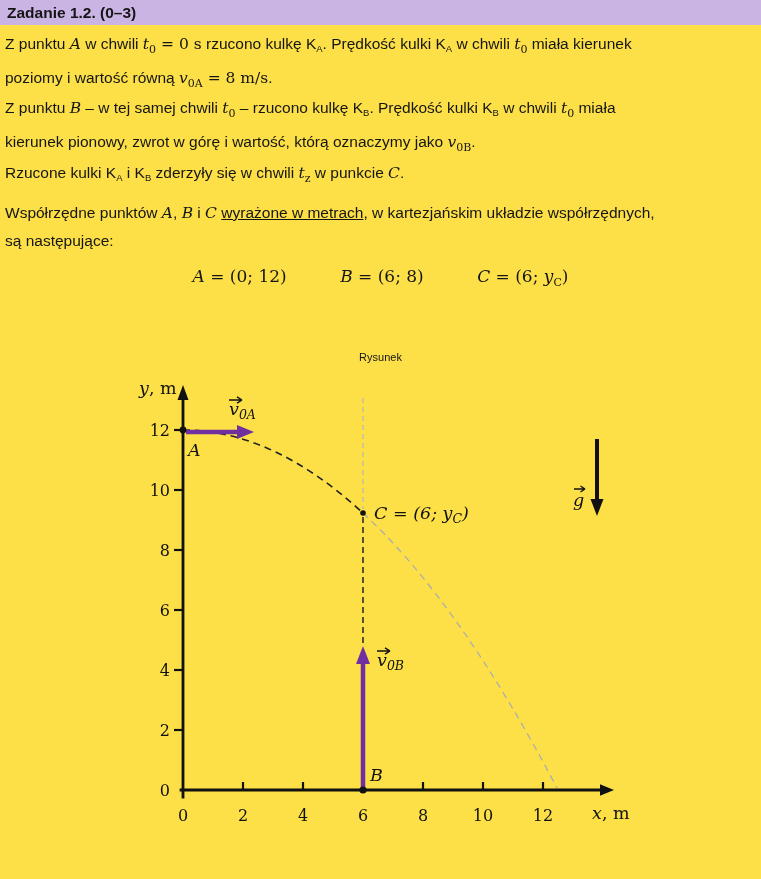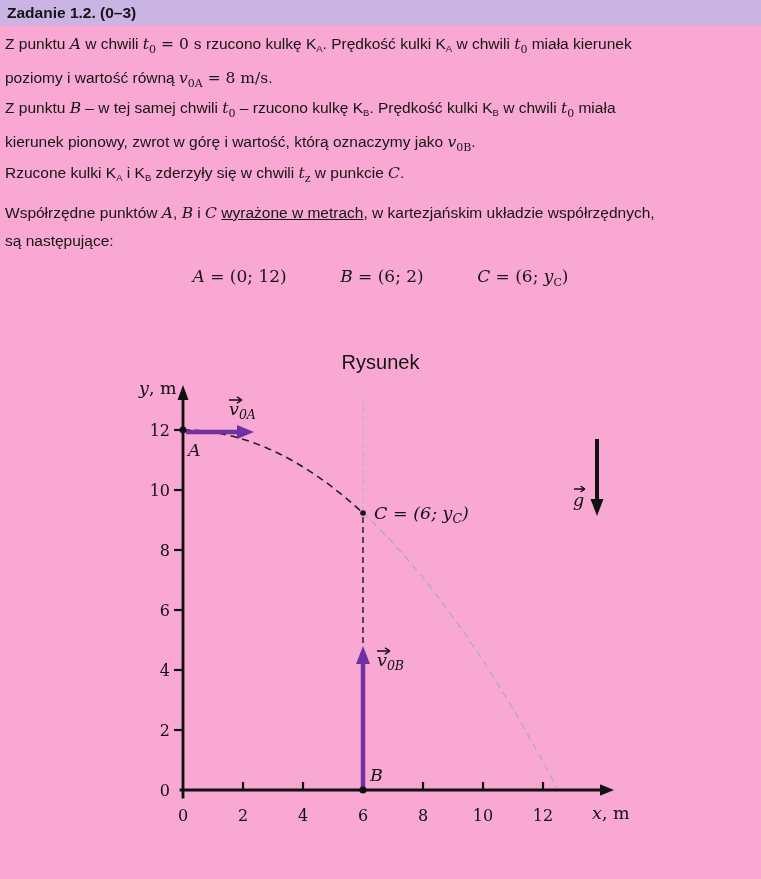--- a/index.html
+++ b/index.html
@@ -1,31 +1,31 @@
 <!DOCTYPE html>
 <html><head>
 <meta charset="utf-8">
 <style>
   html,body{margin:0;padding:0;background:#ffffff;}
-  #page{position:relative;width:761px;height:879px;background:#f9a8d4;
+  #page{position:relative;width:761px;height:879px;background:#fde047;
         font-family:"Liberation Sans",sans-serif;font-size:15.5px;color:#151515;overflow:hidden;}
   .hdr{position:absolute;left:0;top:0;width:761px;height:25px;background:#c9b4e4;
        display:flex;align-items:center;}
   .hdr .t{font-weight:700;padding-left:7px;font-size:15.5px;}
   .para{position:absolute;left:5px;width:751px;line-height:28px;}
   
   .i{font-family:"DejaVu Serif",serif;font-style:italic;}
   .m{font-family:"DejaVu Serif",serif;}
   .sub{font-family:"DejaVu Serif",serif;font-size:11px;vertical-align:-4px;}
   .subs{font-size:9.5px;vertical-align:-3px;}
   .u{text-decoration:underline;}
   .eq{position:absolute;top:266px;left:0;width:761px;text-align:center;
       font-family:"DejaVu Serif",serif;font-size:17px;}
   .eq .part{margin:0 24px;white-space:nowrap;}
-  .figtitle{position:absolute;top:351px;left:0;width:761px;text-align:center;font-size:20px;}
+  .figtitle{position:absolute;top:351px;left:0;width:761px;text-align:center;font-size:11px;}
   .task{position:absolute;left:5px;top:846px;width:751px;font-weight:700;line-height:24px;}
   svg{position:absolute;left:130px;top:375px;}
   
   .ax{stroke:#111;stroke-width:2.8;stroke-linecap:square;}
   .tk{stroke:#111;stroke-width:2.2;}
   .dashb{stroke:#222;stroke-width:1.6;fill:none;stroke-dasharray:7 5;}
   .dashg{stroke:#adadad;stroke-width:1.3;fill:none;stroke-dasharray:7 5;}
   .vlg{stroke:#b8b8b8;stroke-width:1.2;stroke-dasharray:5 4;}
   .vlb{stroke:#222;stroke-width:1.5;stroke-dasharray:6 4;}
   .vec{stroke:#7030a0;stroke-width:4.5;}
@@ -47,21 +47,21 @@
     <span class="t">Zadanie 1.2. (0–3)</span>
   </div>
 
   <div class="para" style="top:30px"><span>Z punktu </span><span class="i">A</span><span> w chwili </span><span class="i">t</span><span class="sub">0</span><span class="m"> = 0 s</span><span> rzucono kulkę K</span><span class="subs">A</span><span>. Prędkość kulki K</span><span class="subs">A</span><span> w chwili </span><span class="i">t</span><span class="sub">0</span><span> miała kierunek</span><br><span>poziomy i wartość równą </span><span class="i">v</span><span class="sub">0A</span><span class="m"> = 8 m/s</span><span>.</span></div>
   <div class="para" style="top:94px"><span>Z punktu </span><span class="i">B</span><span> – w tej samej chwili </span><span class="i">t</span><span class="sub">0</span><span> – rzucono kulkę K</span><span class="subs">B</span><span>. Prędkość kulki K</span><span class="subs">B</span><span> w chwili </span><span class="i">t</span><span class="sub">0</span><span> miała</span><br><span>kierunek pionowy, zwrot w górę i wartość, którą oznaczymy jako </span><span class="i">v</span><span class="sub">0B</span><span>.</span></div>
   <div class="para" style="top:199px"><span>Współrzędne punktów </span><span class="i">A</span><span>, </span><span class="i">B</span><span> i </span><span class="i">C</span><span> </span><span class="u">wyrażone w metrach</span><span>, w kartezjańskim układzie współrzędnych,</span><br><span>są następujące:</span></div>
   <div class="para" style="top:159px"><span>Rzucone kulki K</span><span class="subs">A</span><span> i K</span><span class="subs">B</span><span> zderzyły się w chwili </span><span class="i">t</span><span class="sub">z</span><span> w punkcie </span><span class="i">C</span><span>.</span></div>
 
   <div class="eq">
     <span class="part"><span class="i">A</span><span class="m"> = (0; 12)</span></span>
-    <span class="part"><span class="i">B</span><span class="m"> = (6; 2)</span></span>
+    <span class="part"><span class="i">B</span><span class="m"> = (6; 8)</span></span>
     <span class="part"><span class="i">C</span><span class="m"> = (6; </span><span class="i">y</span><span class="sub">C</span><span class="m">)</span></span>
   </div>
 
 
   <div class="figtitle">Rysunek</div>
 
   <svg width="505" height="465" viewBox="0 0 505 465">
 
     <line class="ax" x1="53" y1="422" x2="53" y2="24"></line>
     <polygon class="kfill" points="53,10 47.5,25 58.5,25"></polygon>

